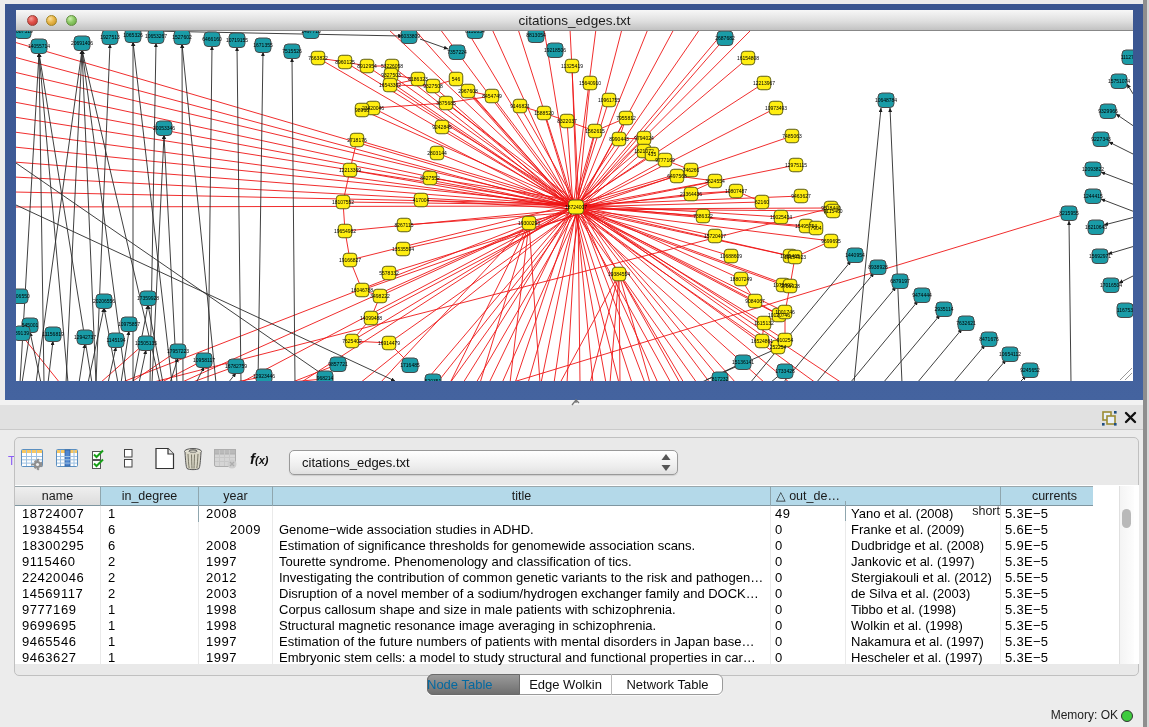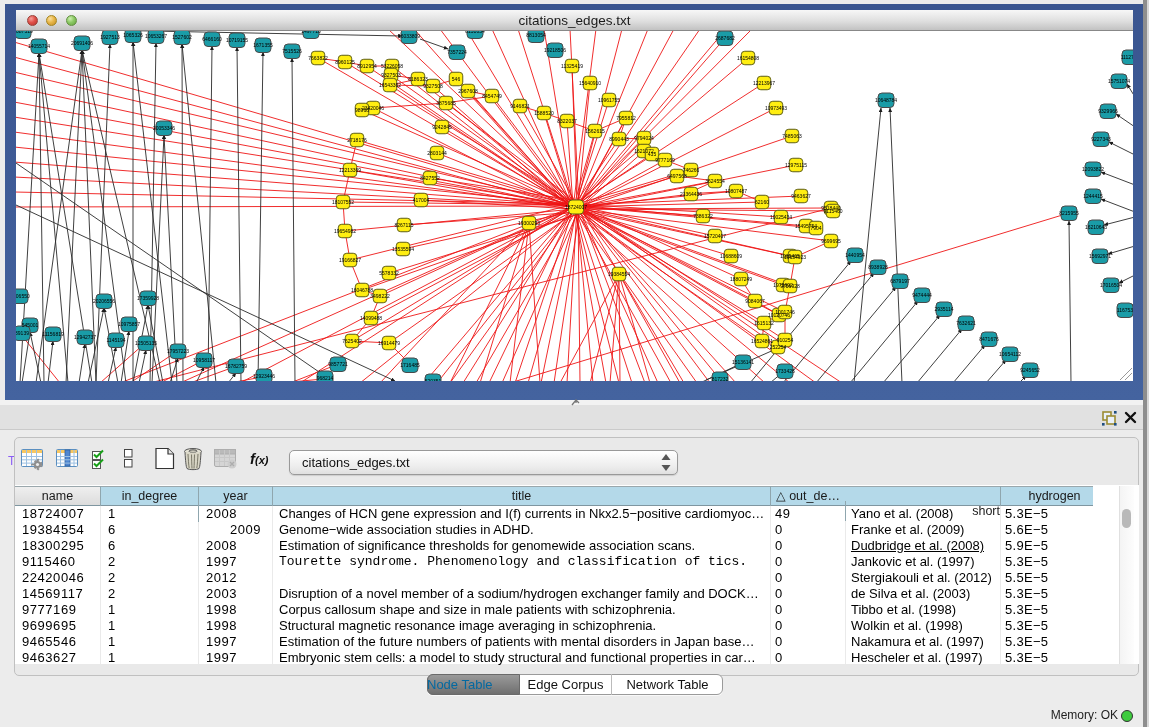--- a/index.html
+++ b/index.html
@@ -684,62 +684,62 @@
 
 <div class="abs" style="left:15px;top:486px;width:1078px;height:20px;background:#b4d9e9;border-top:1px solid #9aa7ac;border-bottom:1px solid #7f96a0;"></div>
 <div class="abs" style="left:15px;top:487px;width:85px;height:18px;background:linear-gradient(#efefef,#dcdcdc);"></div>
 <div class="abs" style="left:15px;top:486px;width:1078px;height:20px;font-size:12.5px;color:#1a1a1a;">
  <span class="abs" style="left:0;width:85px;text-align:center;line-height:20px;">name</span>
  <span class="abs" style="left:85px;width:98px;text-align:center;line-height:20px;border-left:1px solid #8fa6ae;height:20px;">in_degree</span>
  <span class="abs" style="left:183px;width:74px;text-align:center;line-height:20px;border-left:1px solid #8fa6ae;height:36px;">year</span>
  <span class="abs" style="left:257px;width:498px;text-align:center;line-height:20px;border-left:1px solid #8fa6ae;height:20px;">title</span>
  <span class="abs" style="left:755px;width:75px;text-align:center;line-height:20px;border-left:1px solid #8fa6ae;height:20px;">△ out_de…</span>
  <span class="abs" style="left:830px;width:155px;text-align:right;line-height:20px;border-left:1px solid #8fa6ae;height:20px;margin-top:15px;">short</span>
- <span class="abs" style="left:985px;width:108px;text-align:center;line-height:20px;border-left:1px solid #8fa6ae;height:20px;">hydrogen</span>
+ <span class="abs" style="left:985px;width:108px;text-align:center;line-height:20px;border-left:1px solid #8fa6ae;height:20px;">currents</span>
 </div>
 <div class="abs" style="left:15px;top:506px;width:1124px;height:16px;font-size:13px;color:#000;white-space:nowrap;line-height:16px;">
     <span class="abs" style="left:7px;letter-spacing:0.55px;">18724007</span>
     <span class="abs" style="left:93px;letter-spacing:0.55px;">1</span>
     <span class="abs" style="left:191px;letter-spacing:0.55px;">2008</span>
-    <span class="abs" style="left:264px;">Changes of HCN gene expression and I(f) currents in Nkx2.5−positive cardiomyoc…</span>
     <span class="abs" style="left:760px;letter-spacing:0.55px;">49</span>
     <span class="abs" style="left:836px;">Yano et al. (2008)</span>
     <span class="abs" style="left:990px;letter-spacing:0.3px;">5.3E−5</span>
   </div>
 <div class="abs" style="left:15px;top:522px;width:1124px;height:16px;font-size:13px;color:#000;white-space:nowrap;line-height:16px;">
     <span class="abs" style="left:7px;letter-spacing:0.55px;">19384554</span>
     <span class="abs" style="left:93px;letter-spacing:0.55px;">6</span>
     <span class="abs" style="left:191px;letter-spacing:0.55px;margin-left:24px;">2009</span>
     <span class="abs" style="left:264px;">Genome−wide association studies in ADHD.</span>
     <span class="abs" style="left:760px;letter-spacing:0.55px;">0</span>
     <span class="abs" style="left:836px;">Franke et al. (2009)</span>
     <span class="abs" style="left:990px;letter-spacing:0.3px;">5.6E−5</span>
   </div>
 <div class="abs" style="left:15px;top:538px;width:1023px;height:16px;font-size:13px;color:#000;white-space:nowrap;line-height:16px;">
     <span class="abs" style="left:7px;letter-spacing:0.55px;">18300295</span>
     <span class="abs" style="left:93px;letter-spacing:0.55px;">6</span>
     <span class="abs" style="left:191px;letter-spacing:0.55px;">2008</span>
     <span class="abs" style="left:264px;">Estimation of significance thresholds for genomewide association scans.</span>
     <span class="abs" style="left:760px;letter-spacing:0.55px;">0</span>
-    <span class="abs" style="left:836px;text-decoration:underline;">Dudbridge et al. (2008)</span>
+    <span class="abs" style="left:836px;">Dudbridge et al. (2008)</span>
     <span class="abs" style="left:990px;letter-spacing:0.3px;">5.9E−5</span>
   </div>
 <div class="abs" style="left:15px;top:554px;width:1124px;height:16px;font-size:13px;color:#000;white-space:nowrap;line-height:16px;">
     <span class="abs" style="left:7px;letter-spacing:0.55px;">9115460</span>
     <span class="abs" style="left:93px;letter-spacing:0.55px;">2</span>
     <span class="abs" style="left:191px;letter-spacing:0.55px;">1997</span>
-    <span class="abs" style="left:264px;font-family:Liberation Mono, monospace;">Tourette syndrome. Phenomenology and classification of tics.</span>
+    <span class="abs" style="left:264px;">Tourette syndrome. Phenomenology and classification of tics.</span>
     <span class="abs" style="left:760px;letter-spacing:0.55px;">0</span>
     <span class="abs" style="left:836px;">Jankovic et al. (1997)</span>
     <span class="abs" style="left:990px;letter-spacing:0.3px;">5.3E−5</span>
   </div>
 <div class="abs" style="left:15px;top:570px;width:1124px;height:16px;font-size:13px;color:#000;white-space:nowrap;line-height:16px;">
     <span class="abs" style="left:7px;letter-spacing:0.55px;">22420046</span>
     <span class="abs" style="left:93px;letter-spacing:0.55px;">2</span>
     <span class="abs" style="left:191px;letter-spacing:0.55px;">2012</span>
+    <span class="abs" style="left:264px;">Investigating the contribution of common genetic variants to the risk and pathogen…</span>
     <span class="abs" style="left:760px;letter-spacing:0.55px;">0</span>
     <span class="abs" style="left:836px;">Stergiakouli et al. (2012)</span>
     <span class="abs" style="left:990px;letter-spacing:0.3px;">5.5E−5</span>
   </div>
 <div class="abs" style="left:15px;top:586px;width:1124px;height:16px;font-size:13px;color:#000;white-space:nowrap;line-height:16px;">
     <span class="abs" style="left:7px;letter-spacing:0.55px;">14569117</span>
     <span class="abs" style="left:93px;letter-spacing:0.55px;">2</span>
     <span class="abs" style="left:191px;letter-spacing:0.55px;">2003</span>
     <span class="abs" style="left:264px;">Disruption of a novel member of a sodium/hydrogen exchanger family and DOCK…</span>
     <span class="abs" style="left:760px;letter-spacing:0.55px;">0</span>
@@ -782,20 +782,20 @@
     <span class="abs" style="left:836px;">Hescheler et al. (1997)</span>
     <span class="abs" style="left:990px;letter-spacing:0.3px;">5.3E−5</span>
   </div>
 
 <div class="abs" style="left:1119px;top:486px;width:15px;height:178px;background:linear-gradient(90deg,#f4f4f4,#fdfdfd);border-left:1px solid #e0e0e0;"></div>
 <div class="abs" style="left:1122px;top:509px;width:9px;height:19px;background:#b9b9b9;border-radius:5px;"></div>
 
 <div class="abs" style="left:427px;top:674px;width:296px;height:21px;background:#fff;border:1px solid #9a9a9a;border-radius:6px;box-shadow:0 1px 0 rgba(255,255,255,0.7);"></div>
 <div class="abs" style="left:427px;top:674px;width:93px;height:21px;background:linear-gradient(#9a9a9a,#6f6f6f);border:1px solid #6a6a6a;border-radius:6px 0 0 6px;"></div>
 <div class="abs" style="left:427px;top:674px;width:107px;height:21px;text-align:left;line-height:21px;font-size:13px;color:#0369a1;">Node Table</div>
-<div class="abs" style="left:520px;top:674px;width:92px;height:21px;text-align:center;line-height:21px;font-size:13px;color:#111;border-right:1px solid #bbb;">Edge Corpus</div>
+<div class="abs" style="left:520px;top:674px;width:92px;height:21px;text-align:center;line-height:21px;font-size:13px;color:#111;border-right:1px solid #bbb;">Edge Wolkin</div>
 <div class="abs" style="left:612px;top:674px;width:111px;height:21px;text-align:center;line-height:21px;font-size:13px;color:#111;">Network Table</div>
 
 <div class="abs" style="left:1040px;top:708px;width:78px;text-align:right;font-size:12px;color:#222;">Memory: OK</div>
 <div class="abs" style="left:1121px;top:710px;width:12px;height:12px;border-radius:50%;background:#3ecb3e;border:1.5px solid #333;"></div>
 
 <div class="abs" style="left:1143px;top:0;width:4px;height:727px;background:#8e8e8e;"></div>
 <div class="abs" style="left:1147px;top:0;width:2px;height:727px;background:#d8d8d8;"></div>
 
 </body></html>

